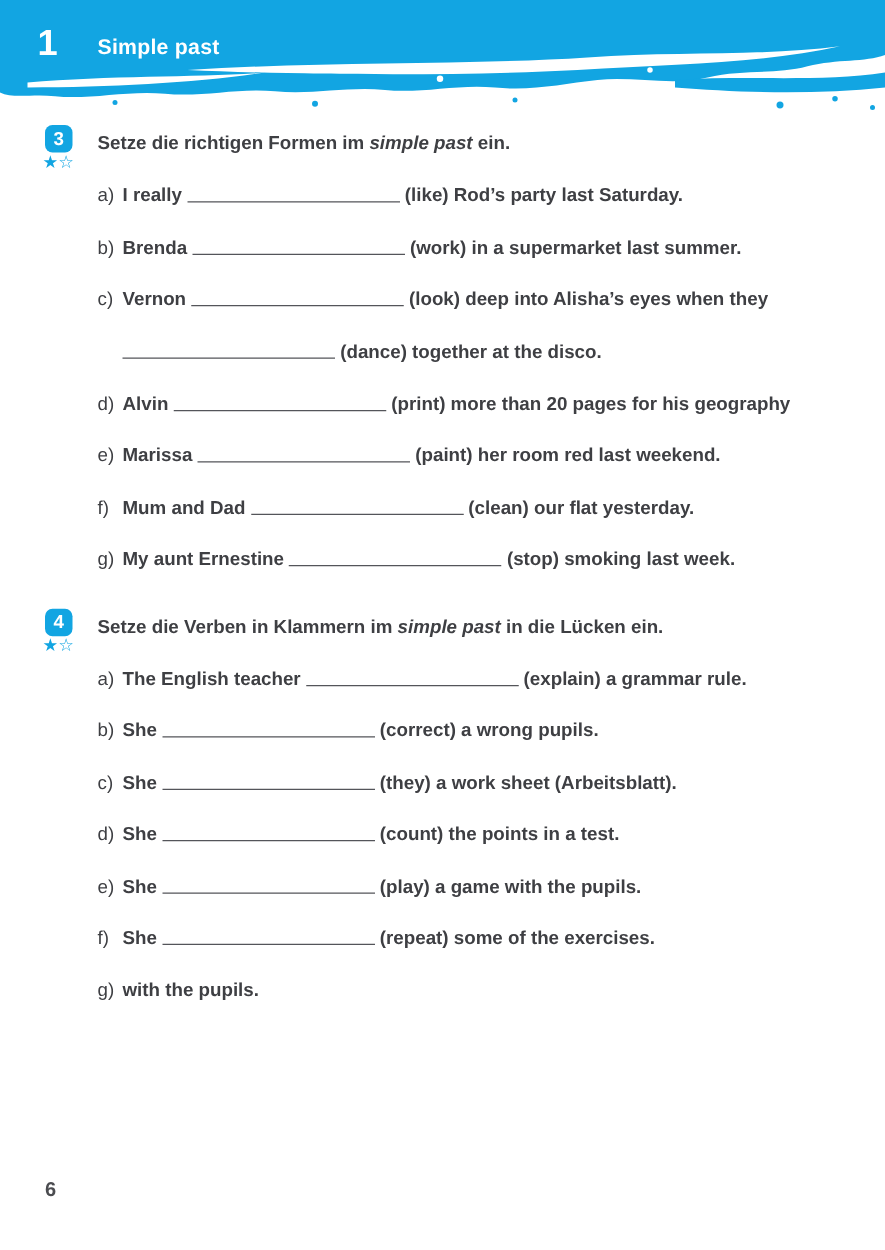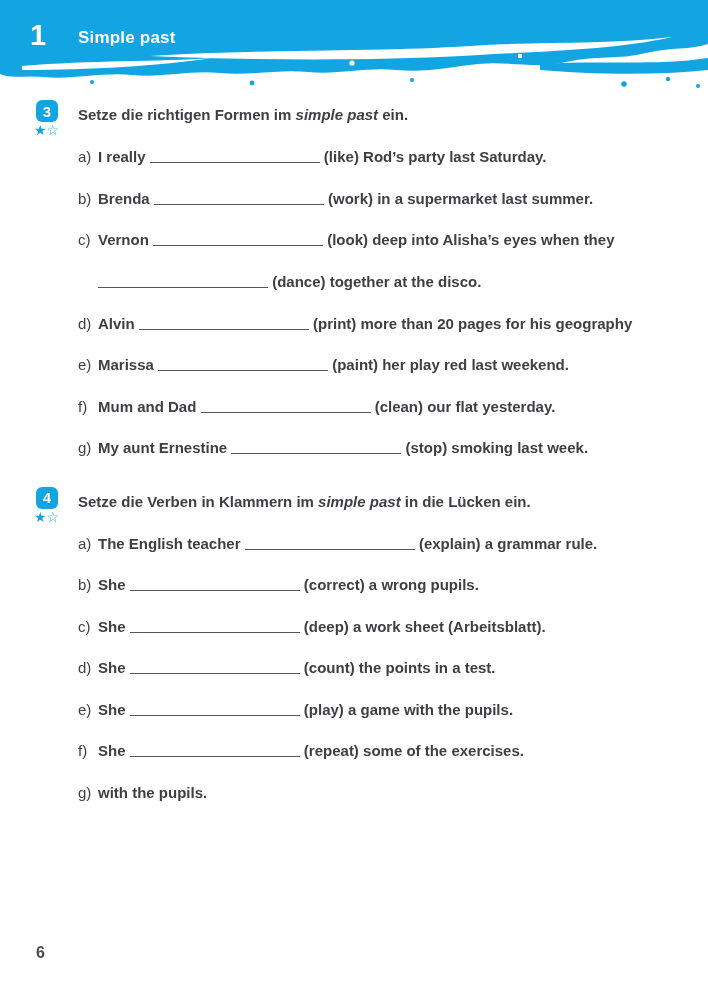--- a/index.html
+++ b/index.html
@@ -112,21 +112,21 @@
               </div>
               <div class="item">
                 <span class="item-label">d)</span>
                 <div class="item-text">
                   <div class="line"><span>Alvin </span><span class="blank"></span><span> (print) more than 20 pages for his geography</span></div>
                 </div>
               </div>
               <div class="item">
                 <span class="item-label">e)</span>
                 <div class="item-text">
-                  <div class="line"><span>Marissa </span><span class="blank"></span><span> (paint) her play red last weekend.</span></div>
+                  <div class="line"><span>Marissa </span><span class="blank"></span><span> (paint) her room red last weekend.</span></div>
                 </div>
               </div>
               <div class="item">
                 <span class="item-label">f)</span>
                 <div class="item-text">
                   <div class="line"><span>Mum and Dad </span><span class="blank"></span><span> (clean) our flat yesterday.</span></div>
                 </div>
               </div>
               <div class="item">
                 <span class="item-label">g)</span>
@@ -153,21 +153,21 @@
               </div>
               <div class="item">
                 <span class="item-label">b)</span>
                 <div class="item-text">
                   <div class="line"><span>She </span><span class="blank"></span><span> (correct) a wrong pupils.</span></div>
                 </div>
               </div>
               <div class="item">
                 <span class="item-label">c)</span>
                 <div class="item-text">
-                  <div class="line"><span>She </span><span class="blank"></span><span> (deep) a work sheet (Arbeitsblatt).</span></div>
+                  <div class="line"><span>She </span><span class="blank"></span><span> (they) a work sheet (Arbeitsblatt).</span></div>
                 </div>
               </div>
               <div class="item">
                 <span class="item-label">d)</span>
                 <div class="item-text">
                   <div class="line"><span>She </span><span class="blank"></span><span> (count) the points in a test.</span></div>
                 </div>
               </div>
               <div class="item">
                 <span class="item-label">e)</span>

